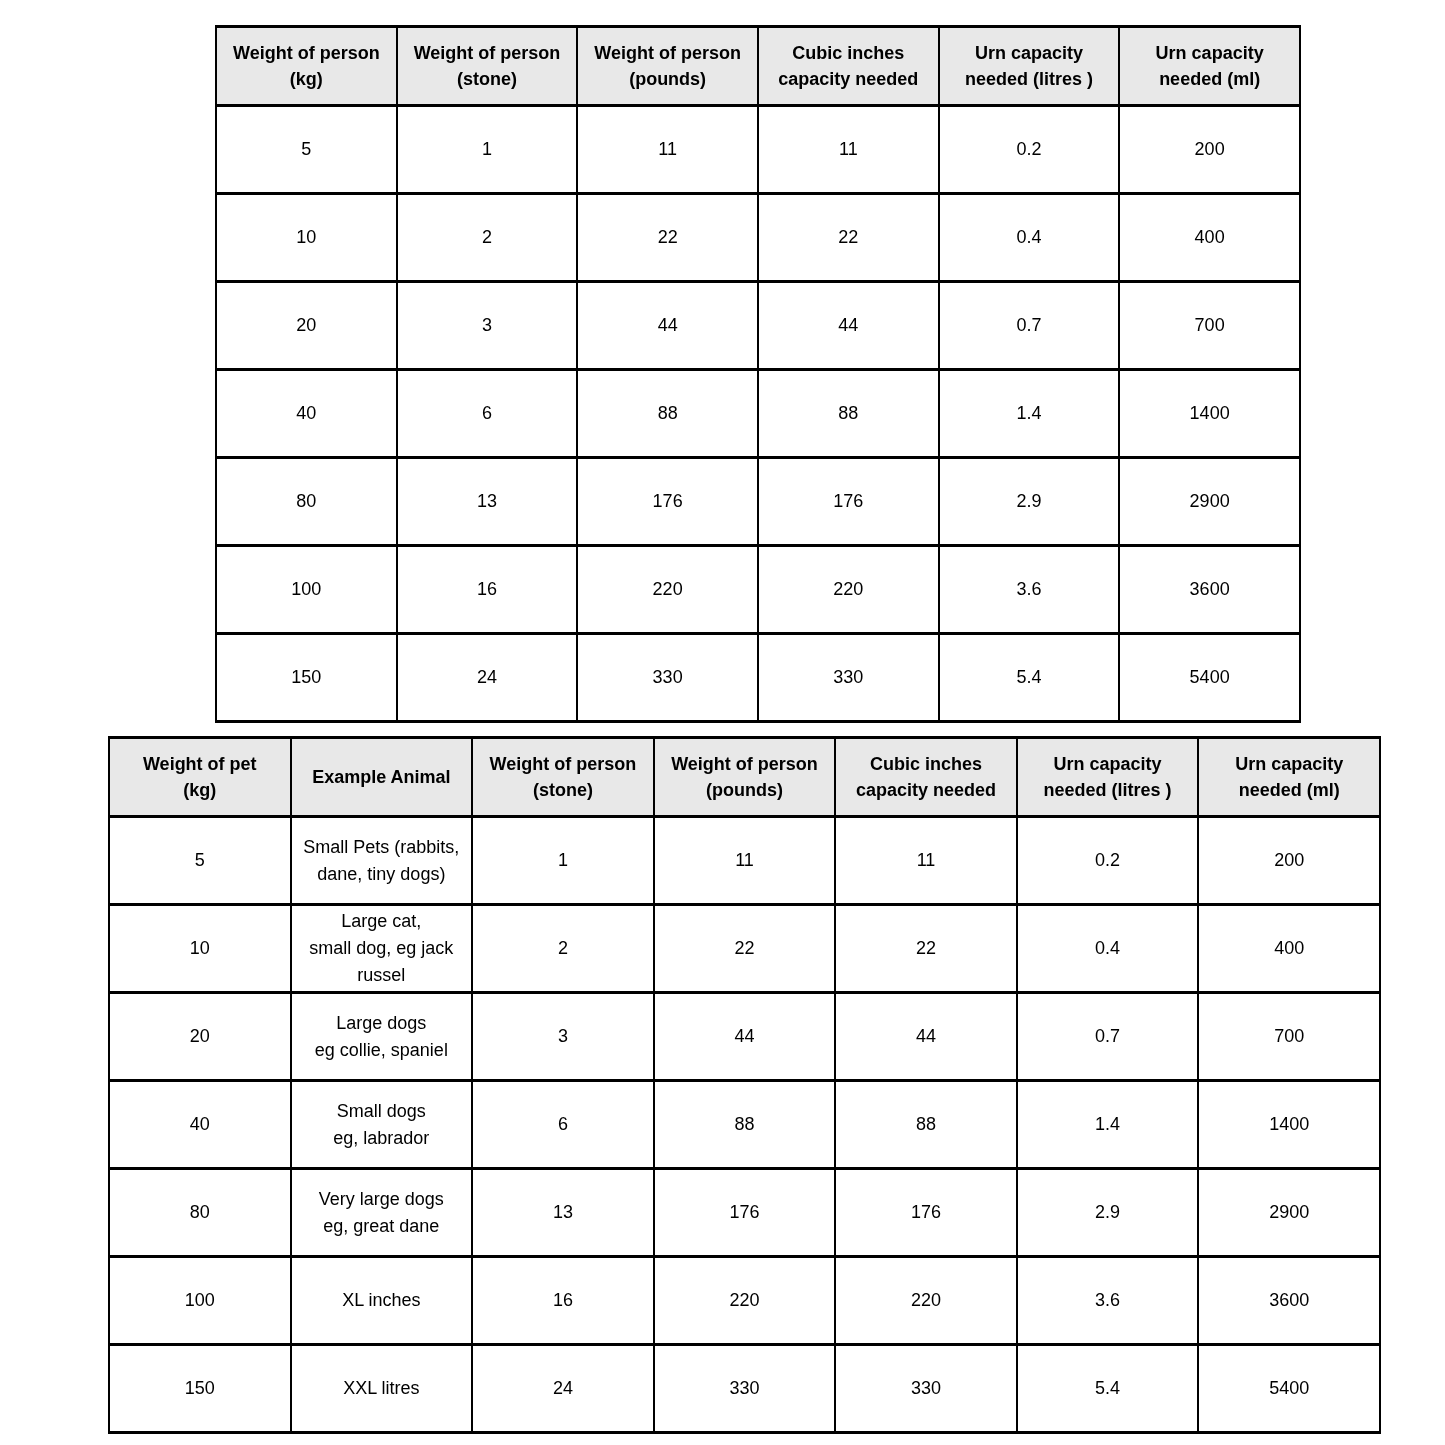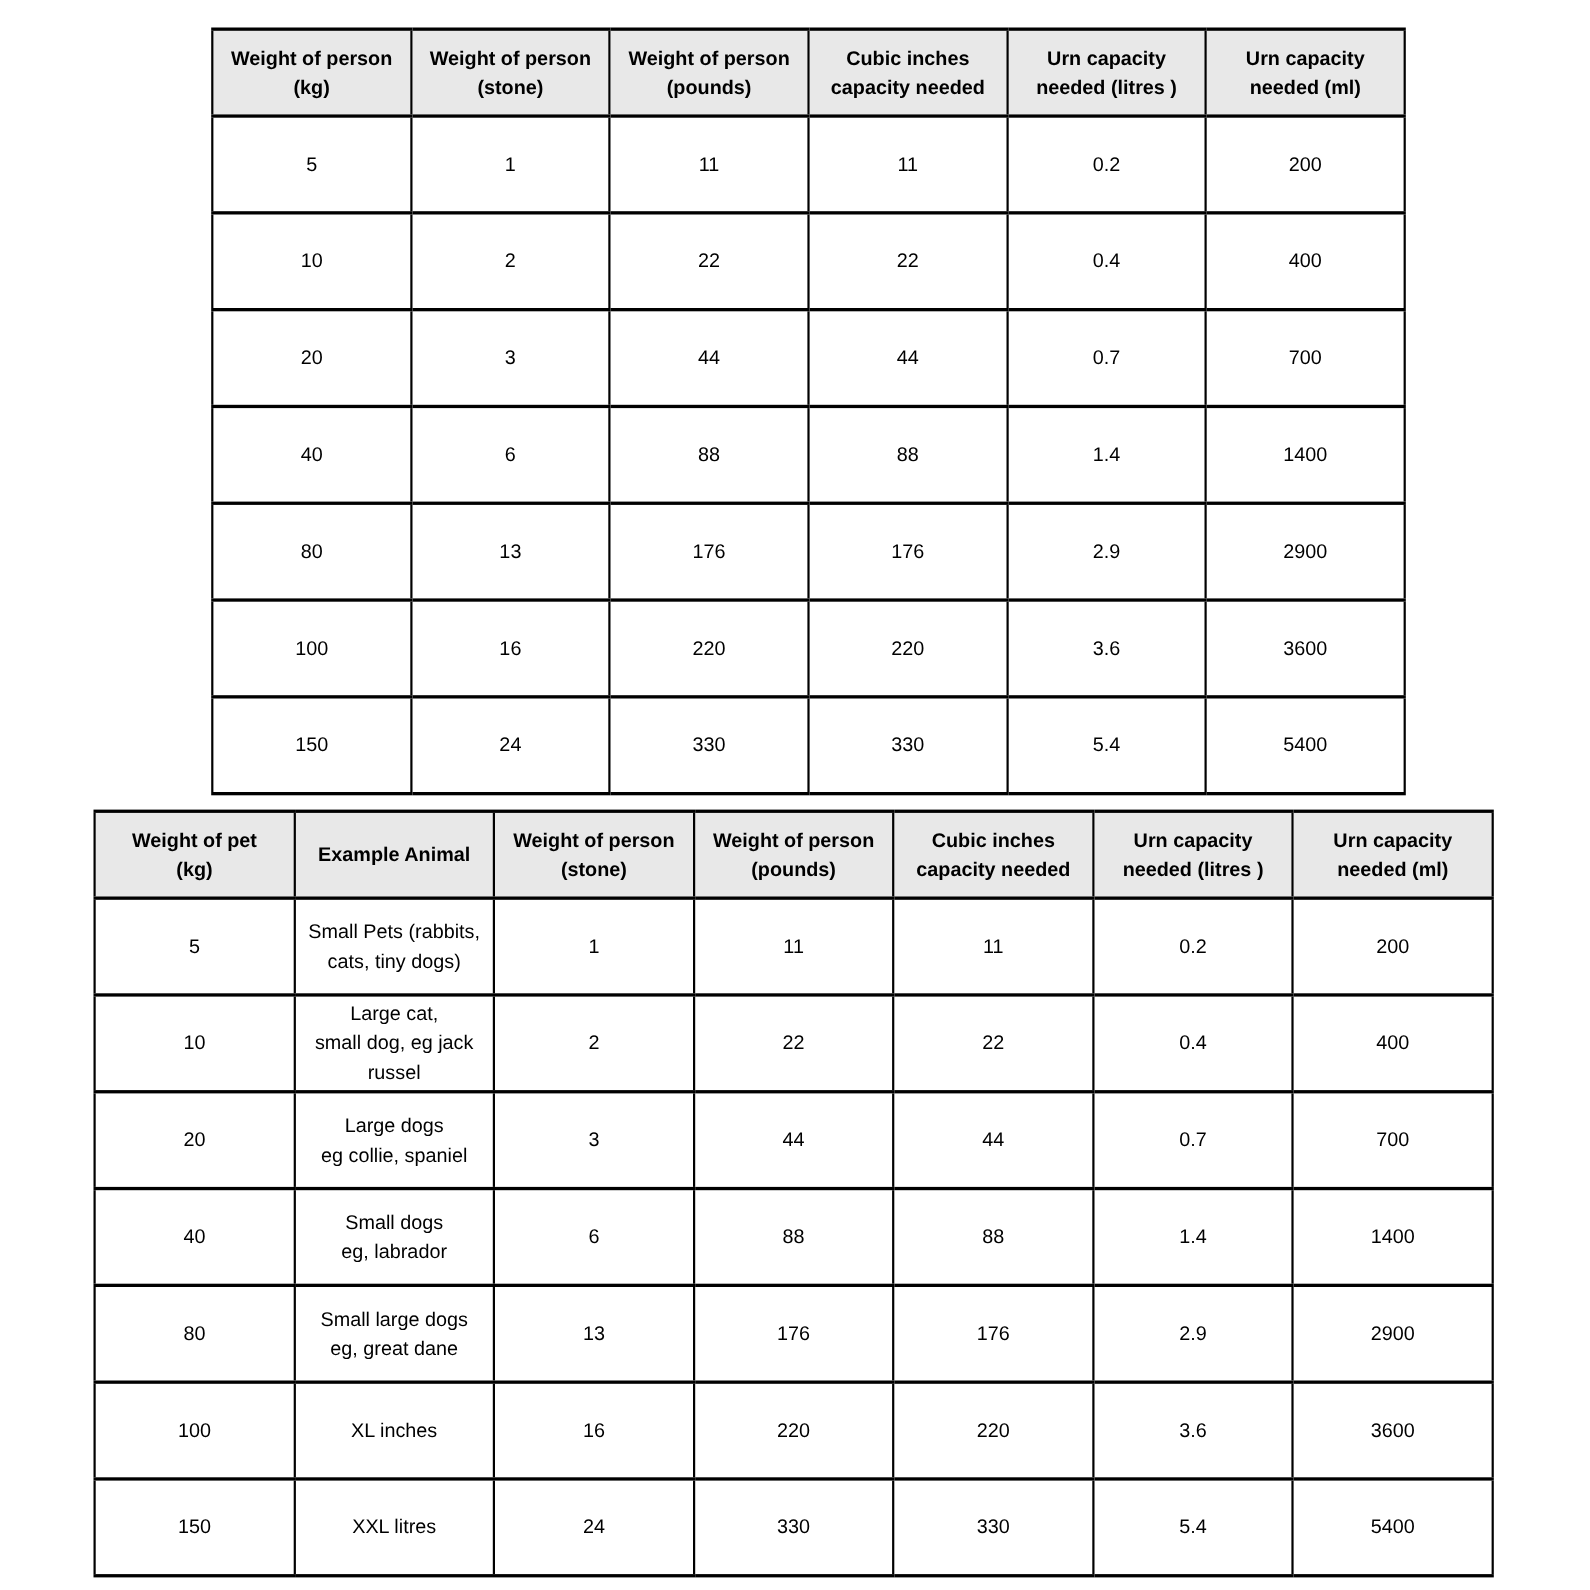--- a/index.html
+++ b/index.html
@@ -9,21 +9,21 @@
     font-family: "Liberation Sans", sans-serif;
     color: #000000;
   }
   .canvas {
     position: relative;
     width: 1445px;
     height: 1445px;
     background: #ffffff;
     overflow: hidden;
   }
-  .tbl-wrap { position: absolute; }
+  .tbl-wrap { position: absolute; margin-left: 23px; }
   #wrap-0 { left: 192px; top: 25px; width: 1086px; }
   #wrap-1 { left: 85px;  top: 736px; width: 1273px; }
 
   table.urn-table {
     border-collapse: collapse;
     table-layout: fixed;
     width: 100%;
   }
   table.urn-table th,
   table.urn-table td {
@@ -149,21 +149,21 @@
             <th>Urn capacity
 needed (litres )</th>
             <th>Urn capacity
 needed (ml)</th>
           </tr>
         </thead>
         <tbody>
           <tr>
             <td>5</td>
             <td>Small Pets (rabbits,
-cats, tiny dogs)</td>
+dane, tiny dogs)</td>
             <td>1</td>
             <td>11</td>
             <td>11</td>
             <td>0.2</td>
             <td>200</td>
           </tr>
           <tr>
             <td>10</td>
             <td>Large cat,
 small dog, eg jack
@@ -189,21 +189,21 @@
             <td>Small dogs
 eg, labrador</td>
             <td>6</td>
             <td>88</td>
             <td>88</td>
             <td>1.4</td>
             <td>1400</td>
           </tr>
           <tr>
             <td>80</td>
-            <td>Small large dogs
+            <td>Very large dogs
 eg, great dane</td>
             <td>13</td>
             <td>176</td>
             <td>176</td>
             <td>2.9</td>
             <td>2900</td>
           </tr>
           <tr>
             <td>100</td>
             <td>XL inches</td>

